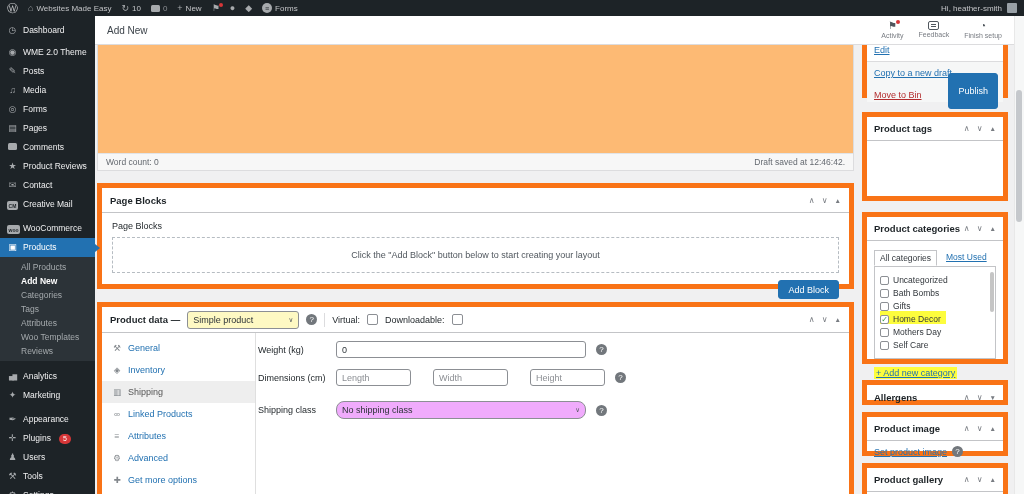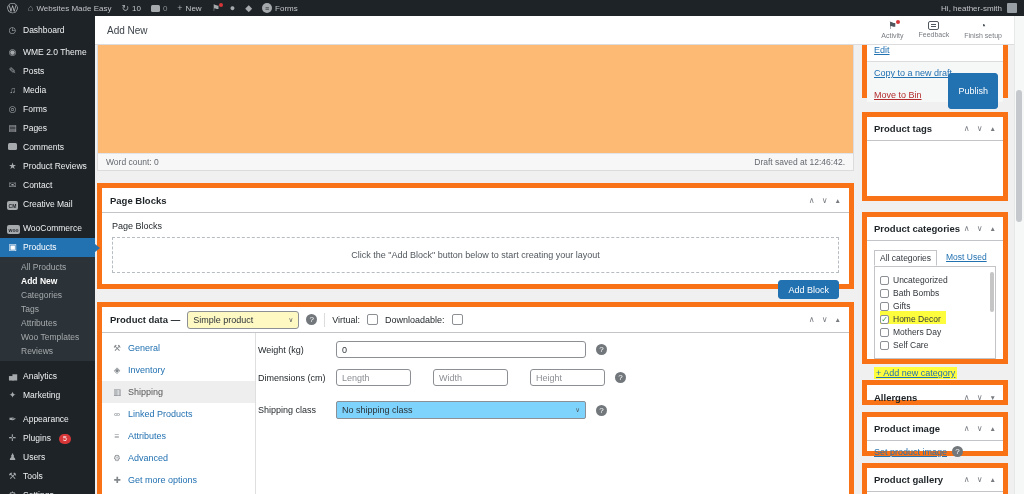--- a/index.html
+++ b/index.html
@@ -75,21 +75,21 @@
 .pd-tab{height:22px;display:flex;align-items:center;gap:6px;padding-left:10px;font-size:9px;color:#2271b1;cursor:pointer}
 .t-icon{width:10px;color:#82878c;font-size:8.5px;text-align:center;flex:none}
 .pd-tab.active{background:#eee;color:#555}
 .pd-fields{flex:1;padding-top:8px}
 .f-row{display:flex;align-items:center;margin-bottom:11px}
 .f-row.last{margin-top:15px}
 .f-label{width:80px;font-size:9px;color:#1d2327;flex:none;padding-left:2px}
 .f-input{height:17px;border:1px solid #8c8f94;border-radius:3px;font-size:9px;padding:0 5px;background:#fff;color:#2c3338;font-family:inherit}
 .f-input::placeholder{color:#8c8f94}
 .w250{width:250px}.w75{width:75px}.mr13{margin-right:22px}
-.f-select{width:250px;height:18px;border:1px solid #8c8f94;border-radius:2px;background:#7dd3fc;display:flex;align-items:center;padding:0 5px;font-size:9px;color:#2c3338;cursor:pointer}
+.f-select{width:250px;height:18px;border:1px solid #8c8f94;border-radius:8px;background:#f0abfc;display:flex;align-items:center;padding:0 5px;font-size:9px;color:#2c3338;cursor:pointer}
 .f-help{margin-left:10px}
 
 .sidepanel{left:862px;width:146px}
 .publish-box{top:36px;height:62px}
 .edit-link{display:block;margin:4px 7px 6px;font-size:9px;width:fit-content}
 .publish-footer{border-top:1px solid #dcdcde;background:#f6f7f7;padding:6px 7px;position:relative;height:41px}
 .publish-footer a{display:block;font-size:9px;margin-bottom:12px;width:fit-content}
 .publish-btn{position:absolute;right:5px;top:11px;height:36px}
 .tags-box{top:112px;height:89px}
 .panel-body{padding:7px}

